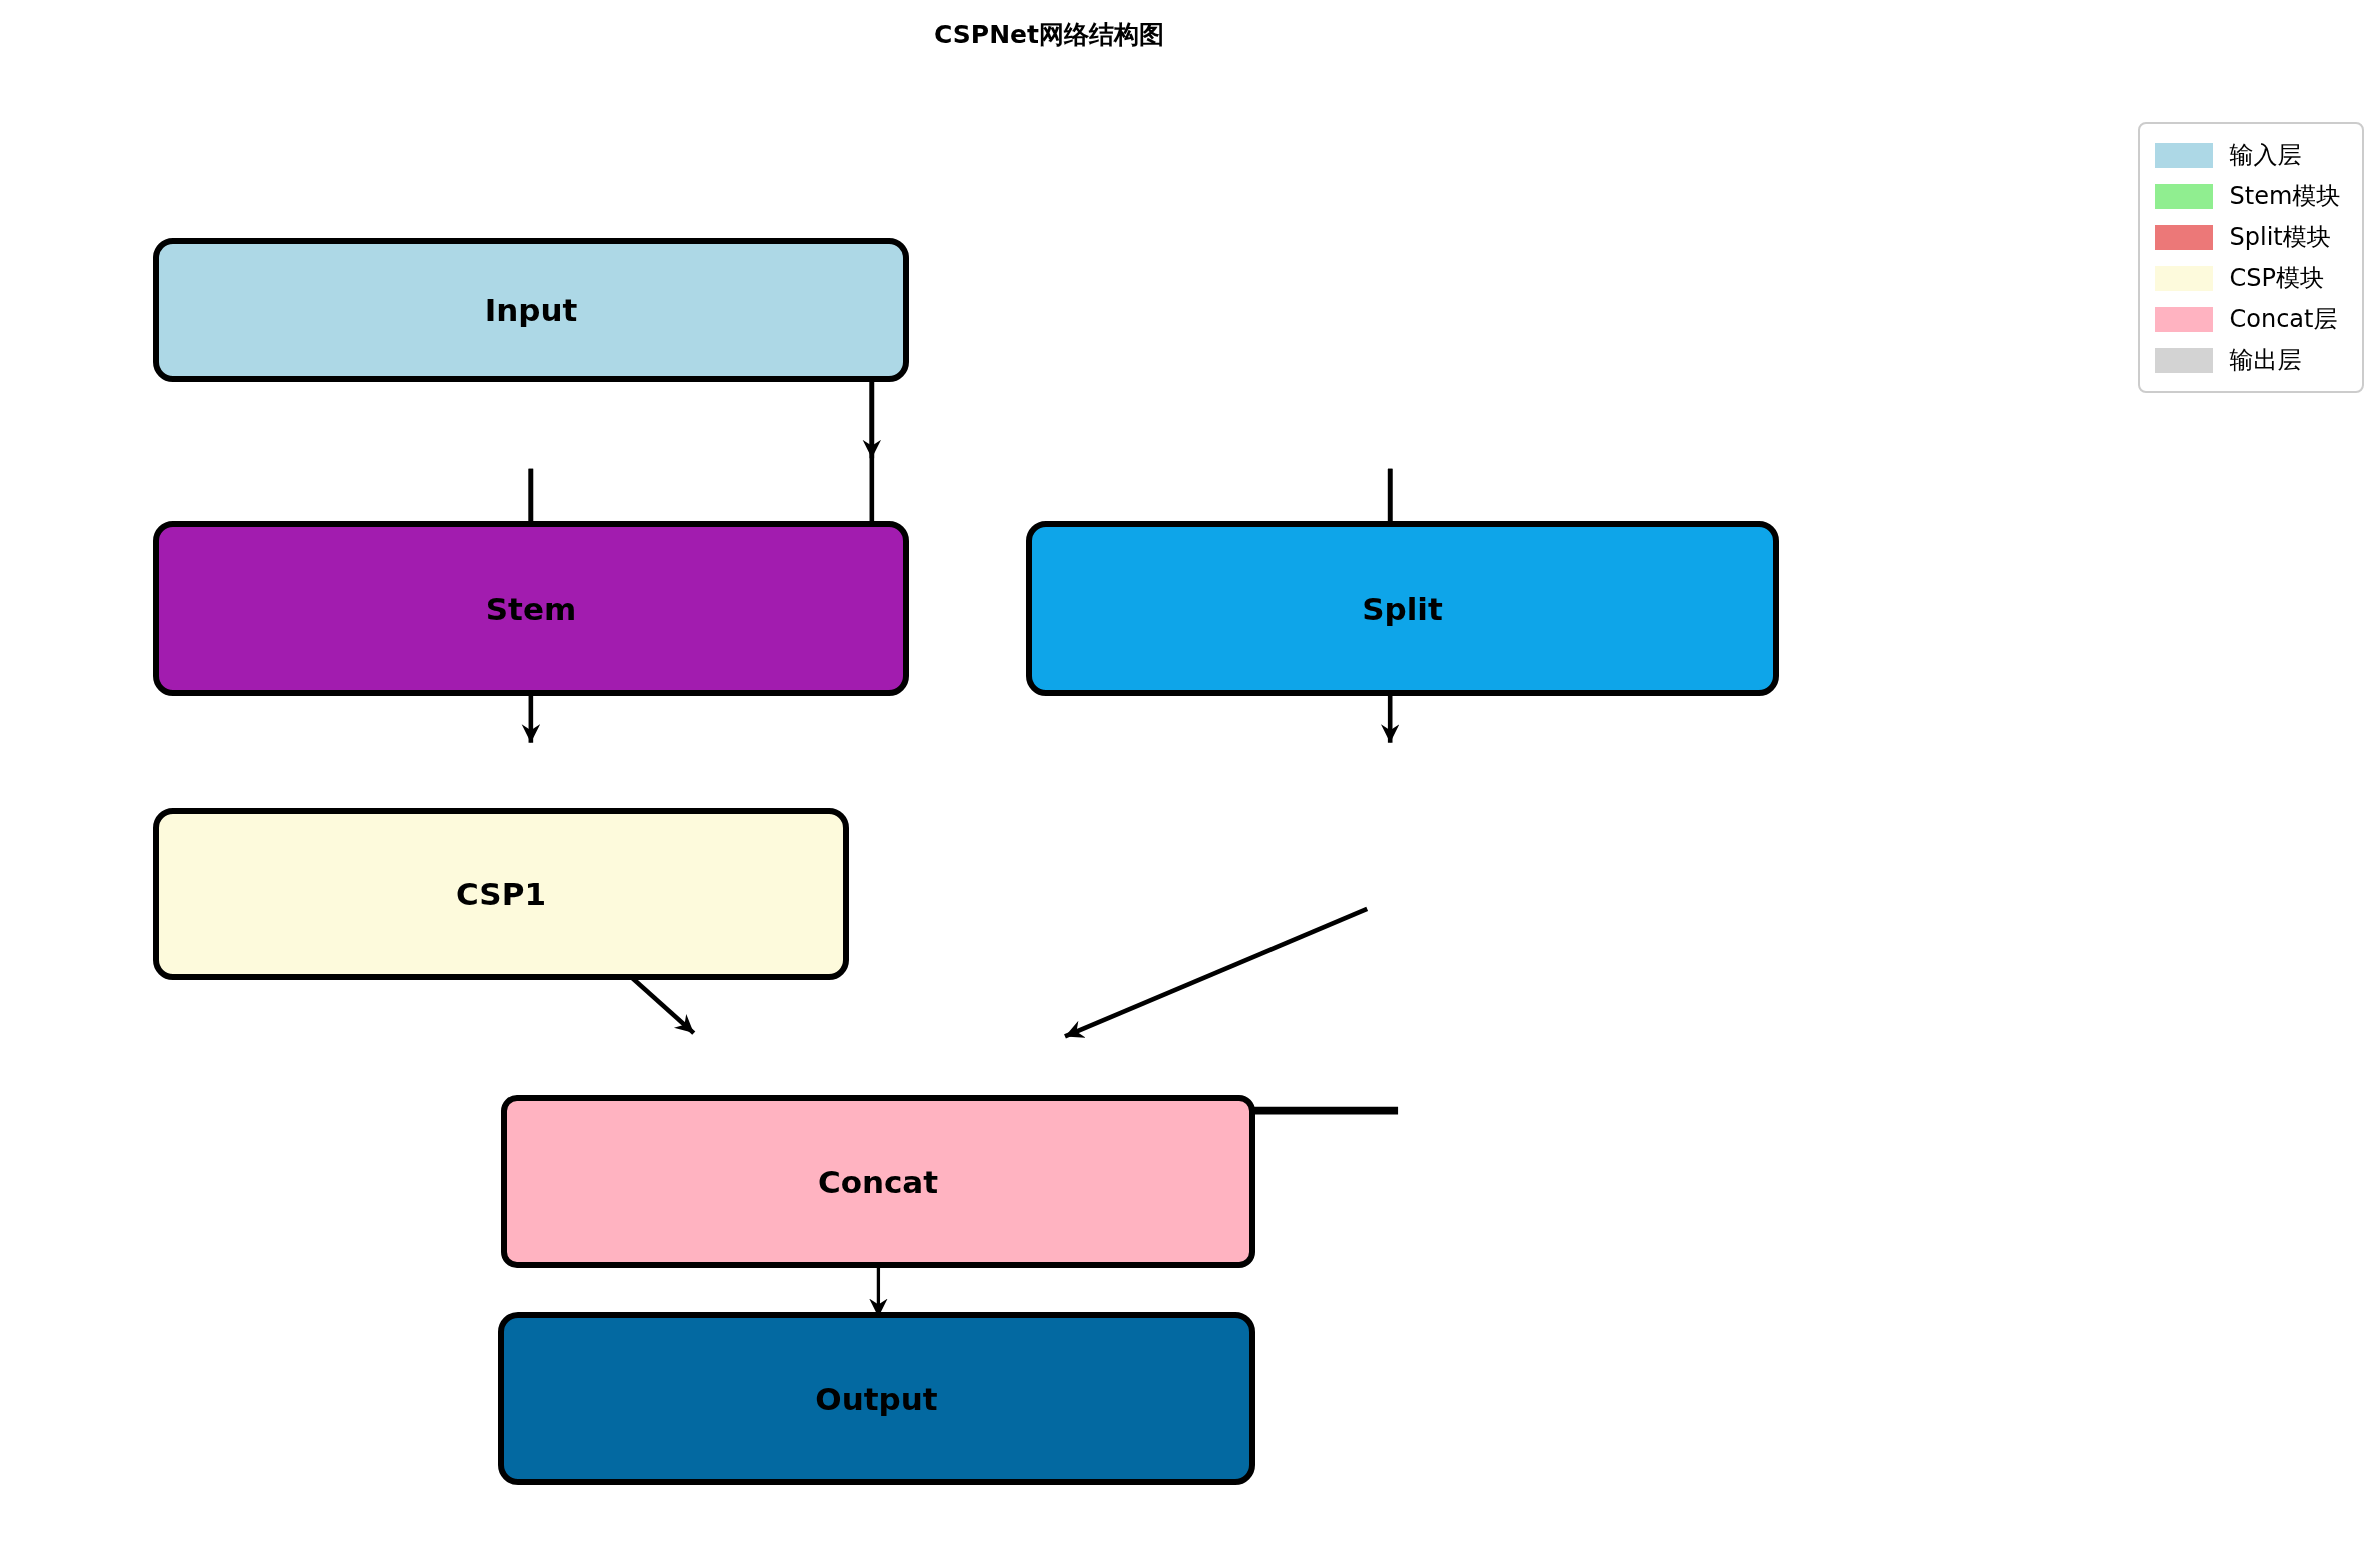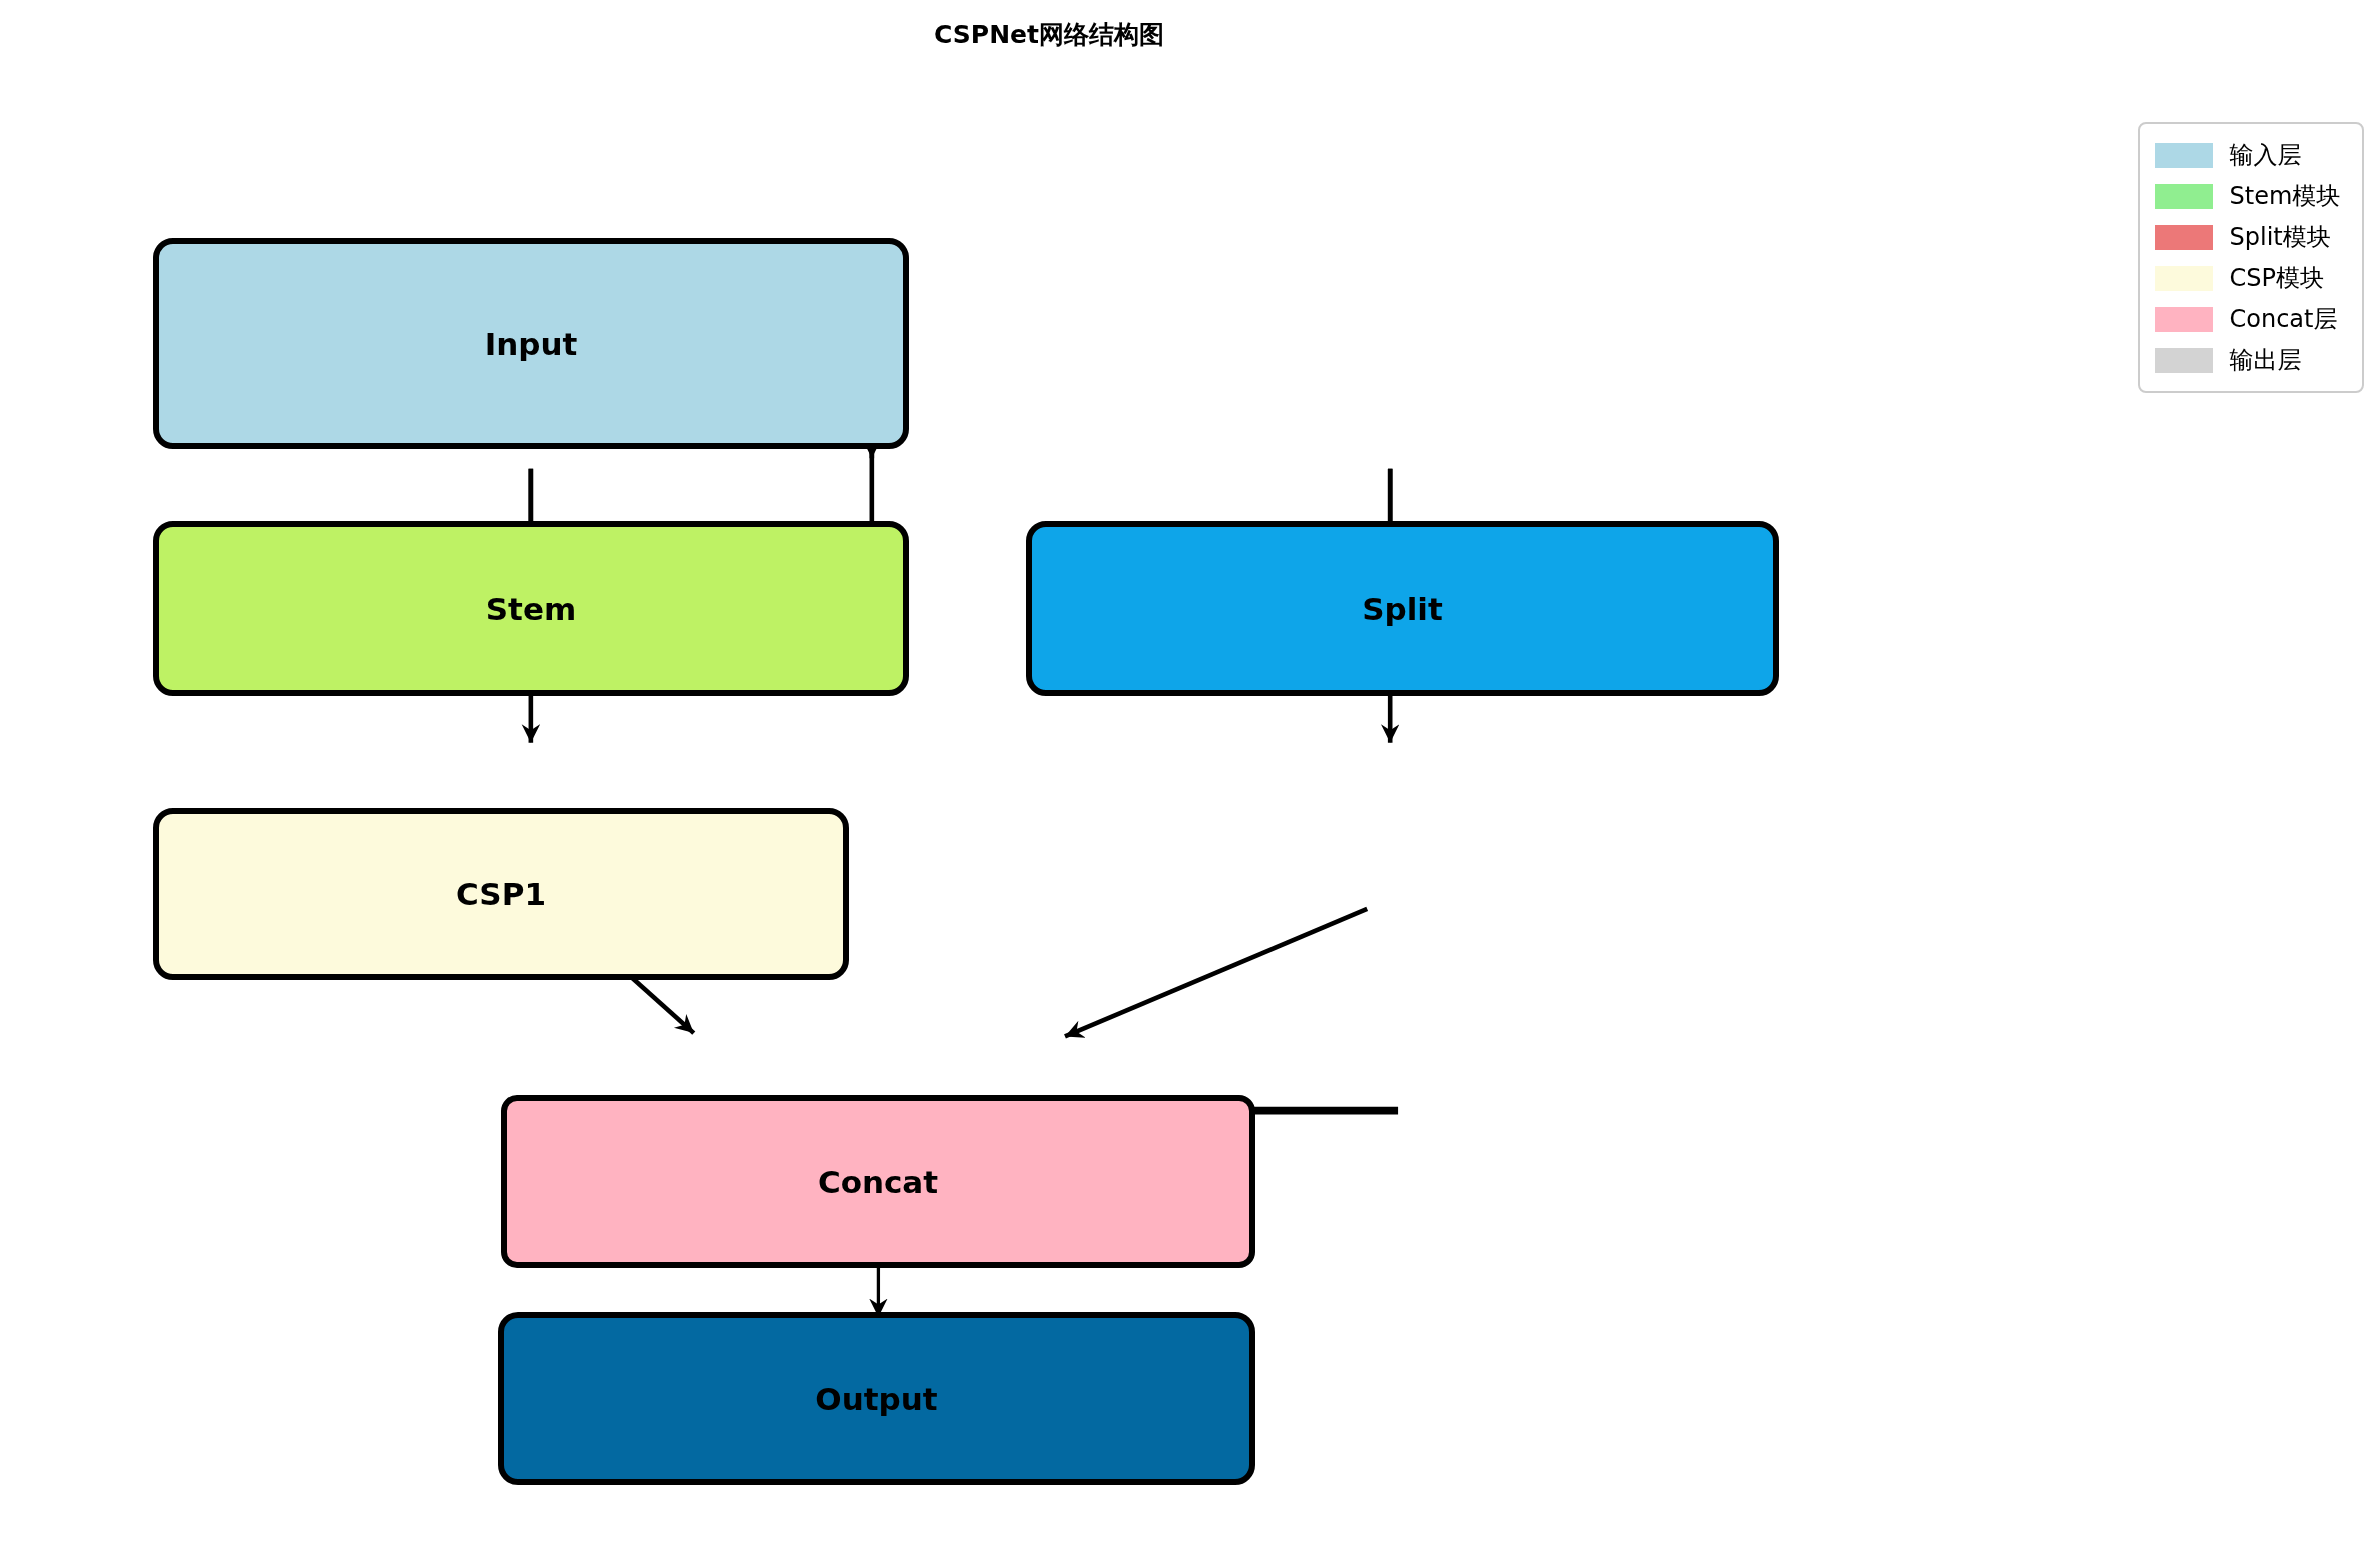--- a/index.html
+++ b/index.html
@@ -23,21 +23,21 @@
   .node {
     position: absolute;
     border: 6px solid #000;
     border-radius: 20px;
     display: flex; align-items: center; justify-content: center;
   }
   .node .lbl {
     font-size: 31px; font-weight: 700; color: #000;
     letter-spacing: 0px;
   }
-  #node-input  { left: 153px;  top: 238px;  width: 756px; height: 211px; }
+  #node-input  { left: 153px;  top: 238px;  width: 756px; height: 144px; }
   #node-stem   { left: 153px;  top: 521px;  width: 756px; height: 175px; }
   #node-split  { left: 1015px; top: 521px;  width: 753px; height: 175px; }
   #node-csp1   { left: 153px;  top: 808px; width: 696px; height: 172px; }
   #node-csp2   { left: 1015px; top: 808px; width: 753px; height: 172px; }
   #node-concat { left: 501px;  top: 1095px; width: 754px; height: 173px; border-radius: 16px; }
   #node-output { left: 498px;  top: 1312px; width: 757px; height: 173px; }
 
   #arrows { position: absolute; left: 0; top: 0; width: 2377px; height: 1559px; pointer-events: none; }
   #arrows line { stroke: #000; }
 
@@ -88,21 +88,21 @@
 
     <line x1="802" y1="1690" x2="1075" y2="1690" stroke-width="12"></line>
     <line x1="1597" y1="1690" x2="2128" y2="1690" stroke-width="12"></line>
 
     <line x1="1337" y1="1812" x2="1337" y2="2004" stroke-width="5" marker-end="url(#ah)"></line>
   </svg>
 
   <div class="node" id="node-input" style="background-color: rgb(173, 216, 230);">
     <span class="lbl">Input</span>
   </div>
-  <div class="node" id="node-stem" style="background-color: #bef264;">
+  <div class="node" id="node-stem" style="background-color: #a21caf;">
     <span class="lbl">Stem</span>
   </div>
   <div class="node" id="node-split" style="background-color: #0ea5e9; margin-left: 11px;">
     <span class="lbl">Split</span>
   </div>
   <div class="node" id="node-csp1" style="background-color: rgb(253, 250, 220);">
     <span class="lbl">CSP1</span>
   </div>
   <div class="node" id="node-concat" style="background-color: rgb(255, 179, 193);">
     <span class="lbl">Concat</span>

